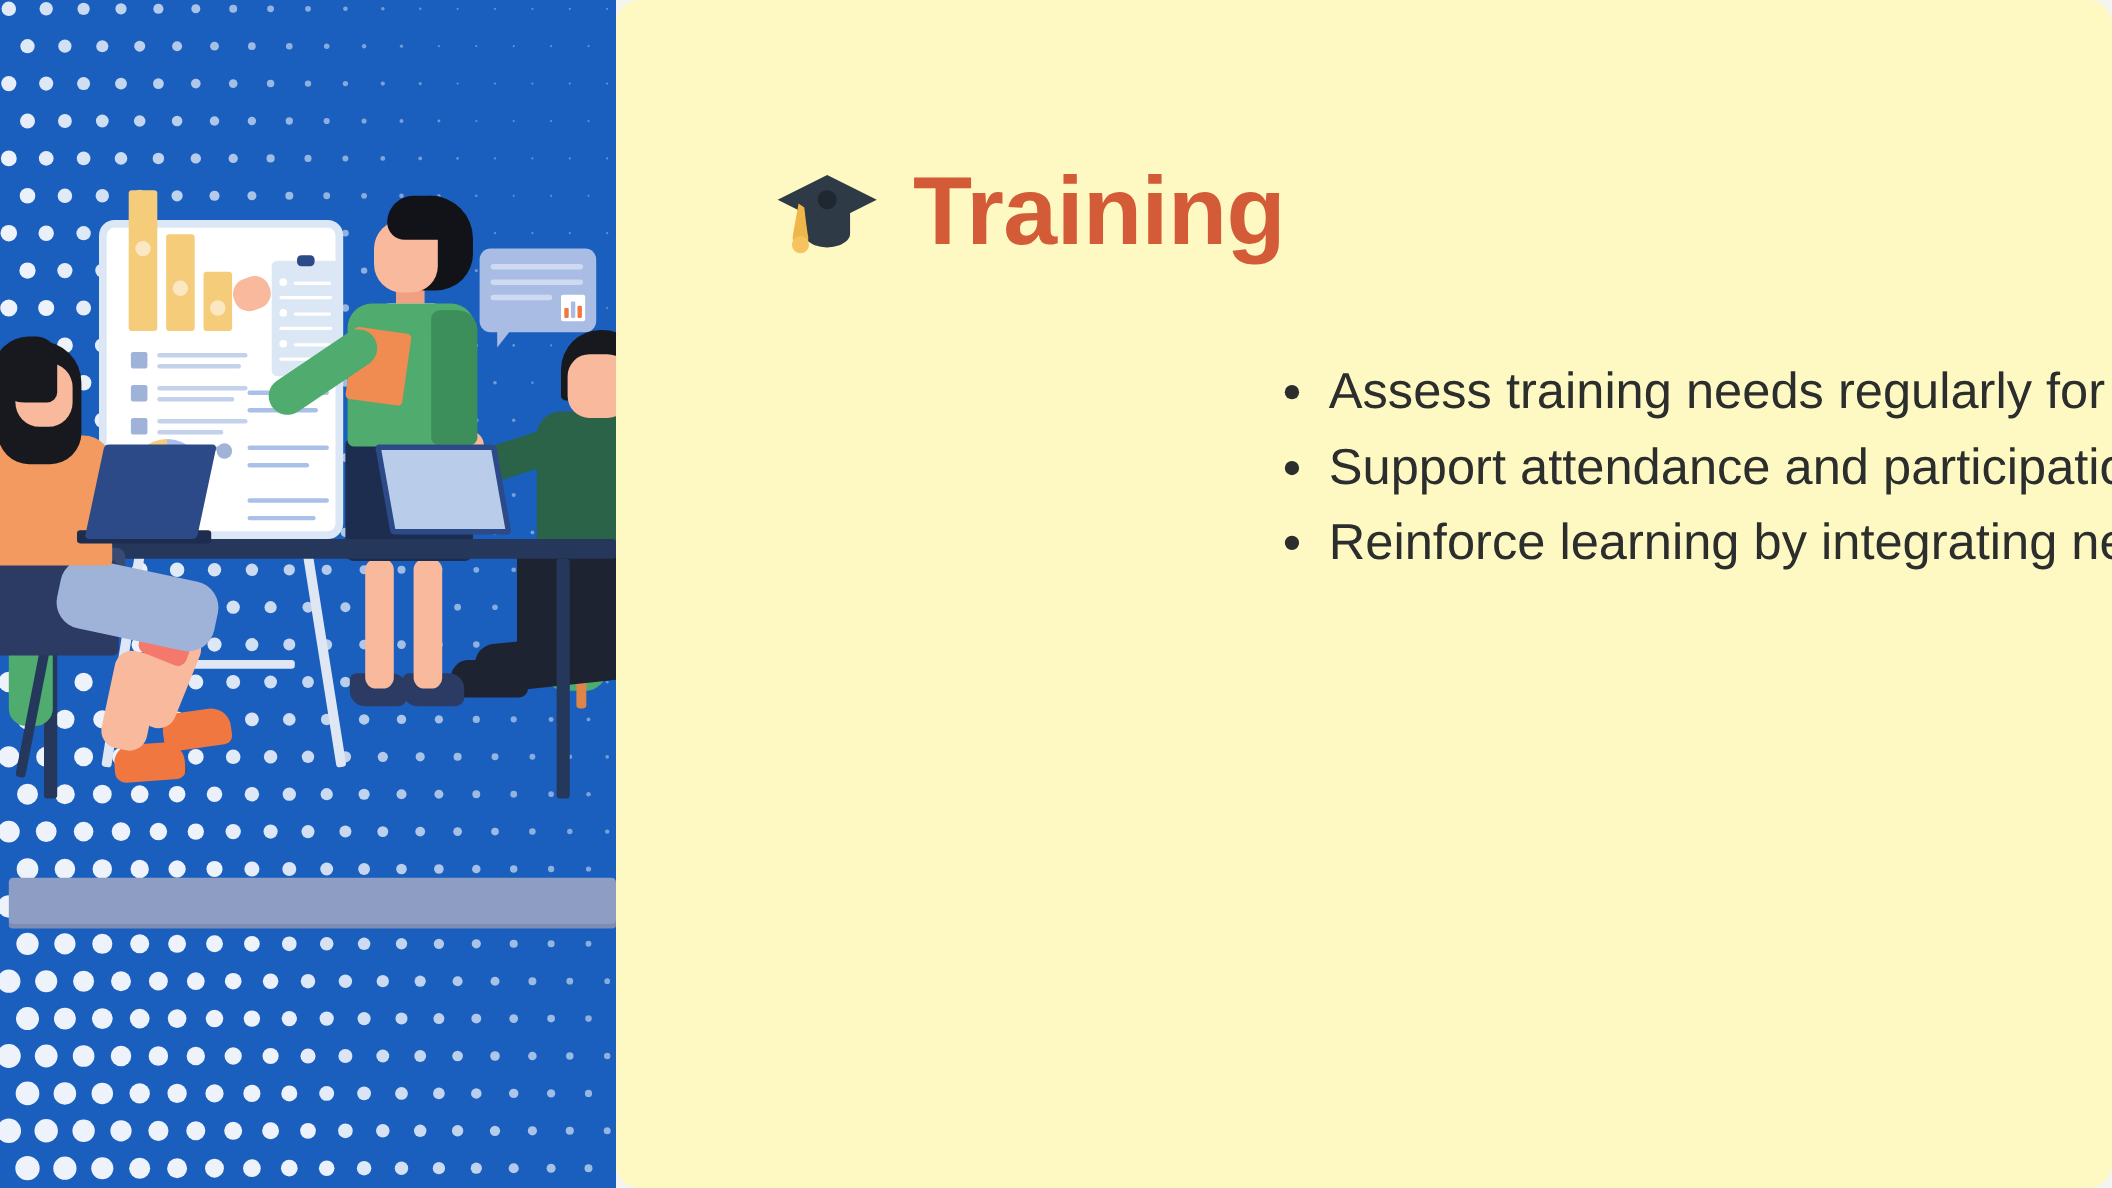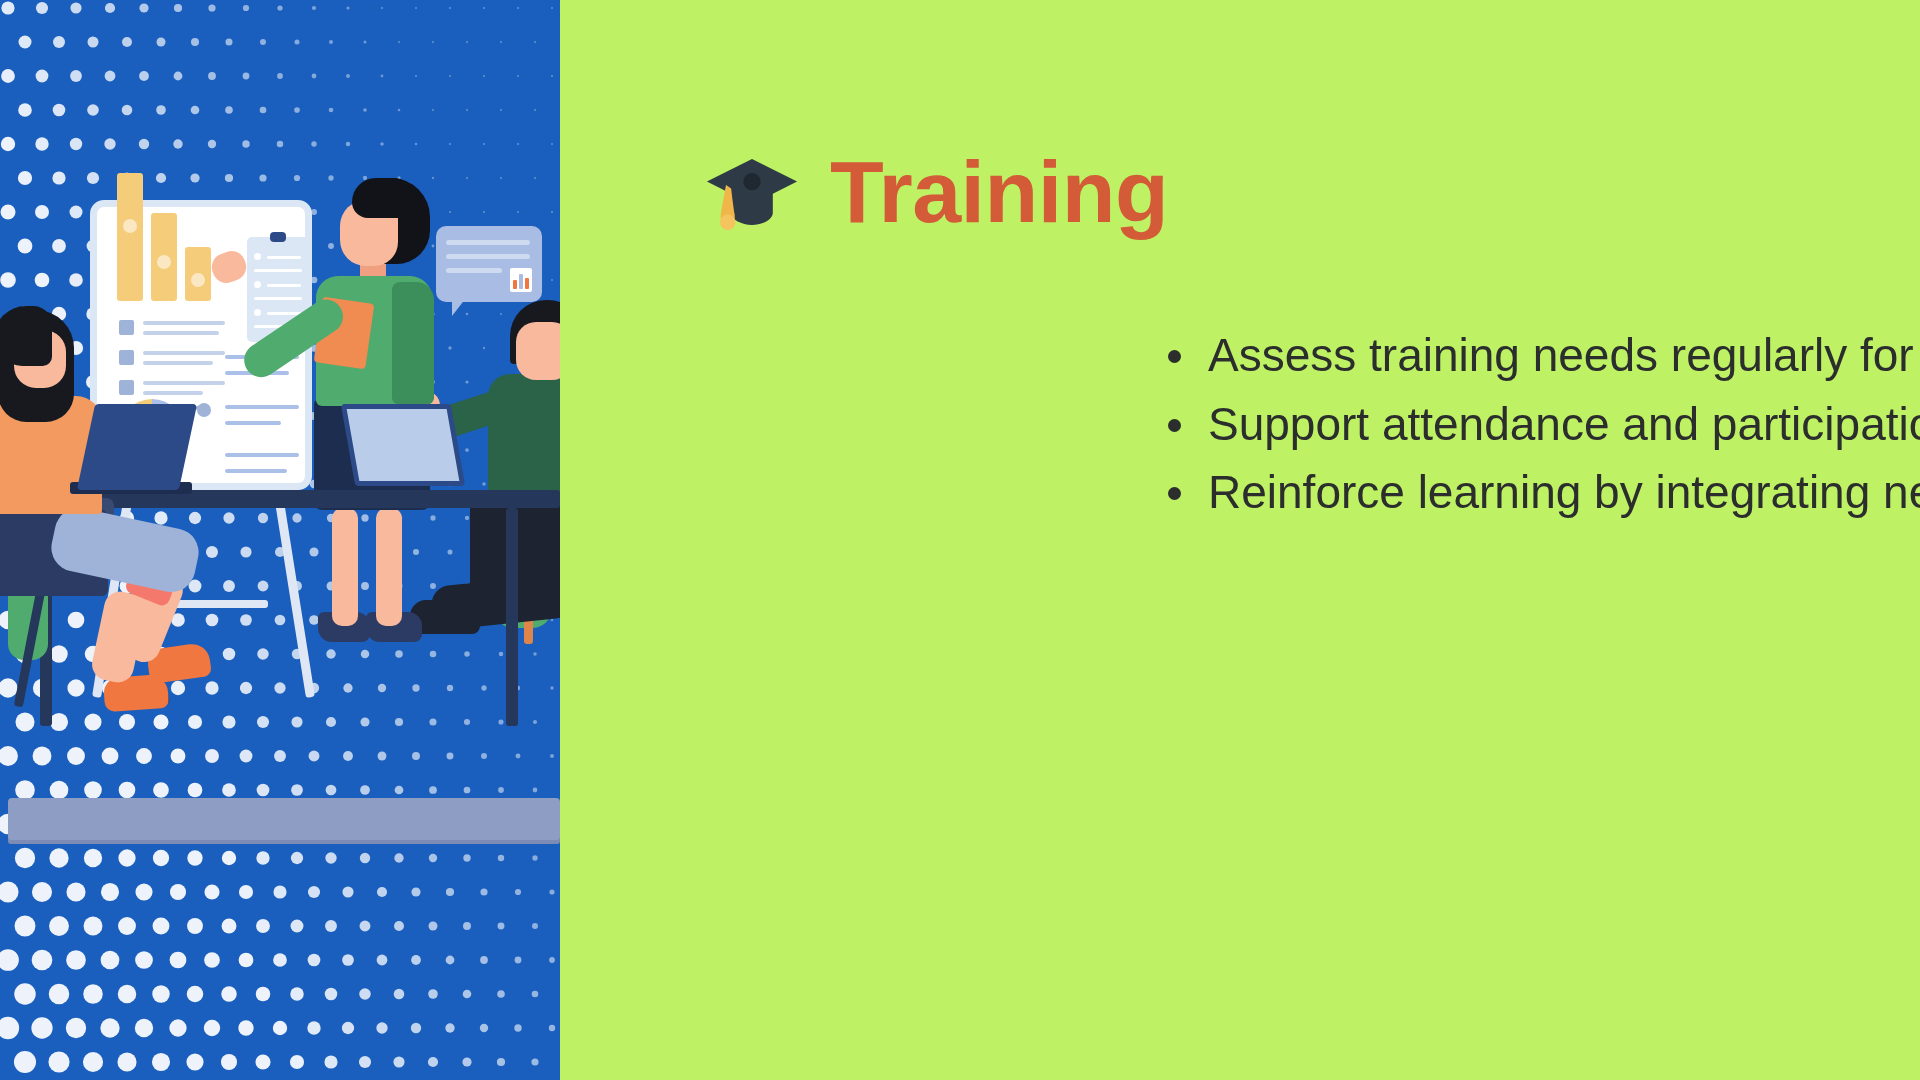--- a/index.html
+++ b/index.html
@@ -221,21 +221,22 @@
   .plant { position:absolute; left:494px; top:536px; width:58px; height:92px; background:#4fab6e; border-radius:28px 6px 20px 20px; }
   .plant2 { position:absolute; left:8px; top:560px; width:40px; height:100px; background:#4fab6e; border-radius:24px 6px 16px 16px; }
   .chair-r { position:absolute; left:500px; top:566px; width:62px; height:18px; background:#f5cc7a; border-radius:5px; }
   .chair-r-leg { position:absolute; left:524px; top:582px; width:9px; height:62px; background:#e08549; border-radius:3px; }
 
   
   .content {
     position:relative;
     flex:1 1 auto;
     padding:0;
-    background:#bef264;
+    background:#fef9c3;
+    border-radius:22px;
   }
   .title-row {
     position:absolute;
     left:140px; top:140px;
     display:flex; align-items:center; gap:26px;
   }
   .cap-icon { width:104px; height:104px; flex:0 0 104px; }
   .title-text {
     font-size:88px;
     font-weight:bold;

